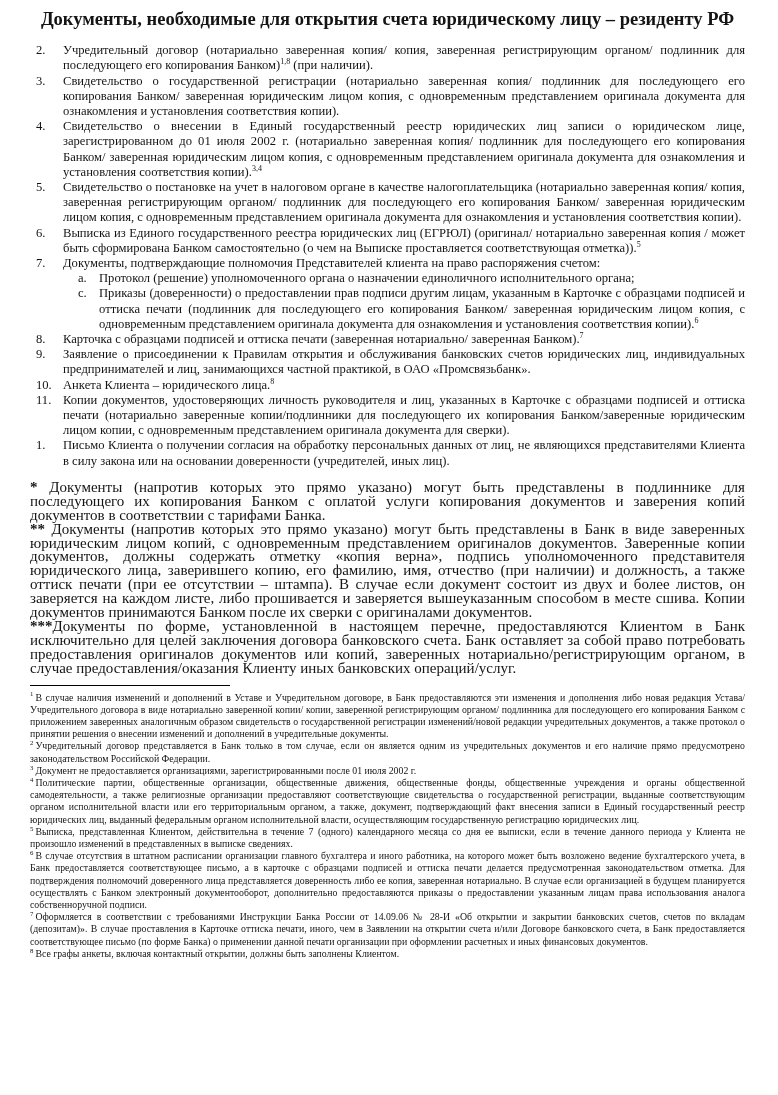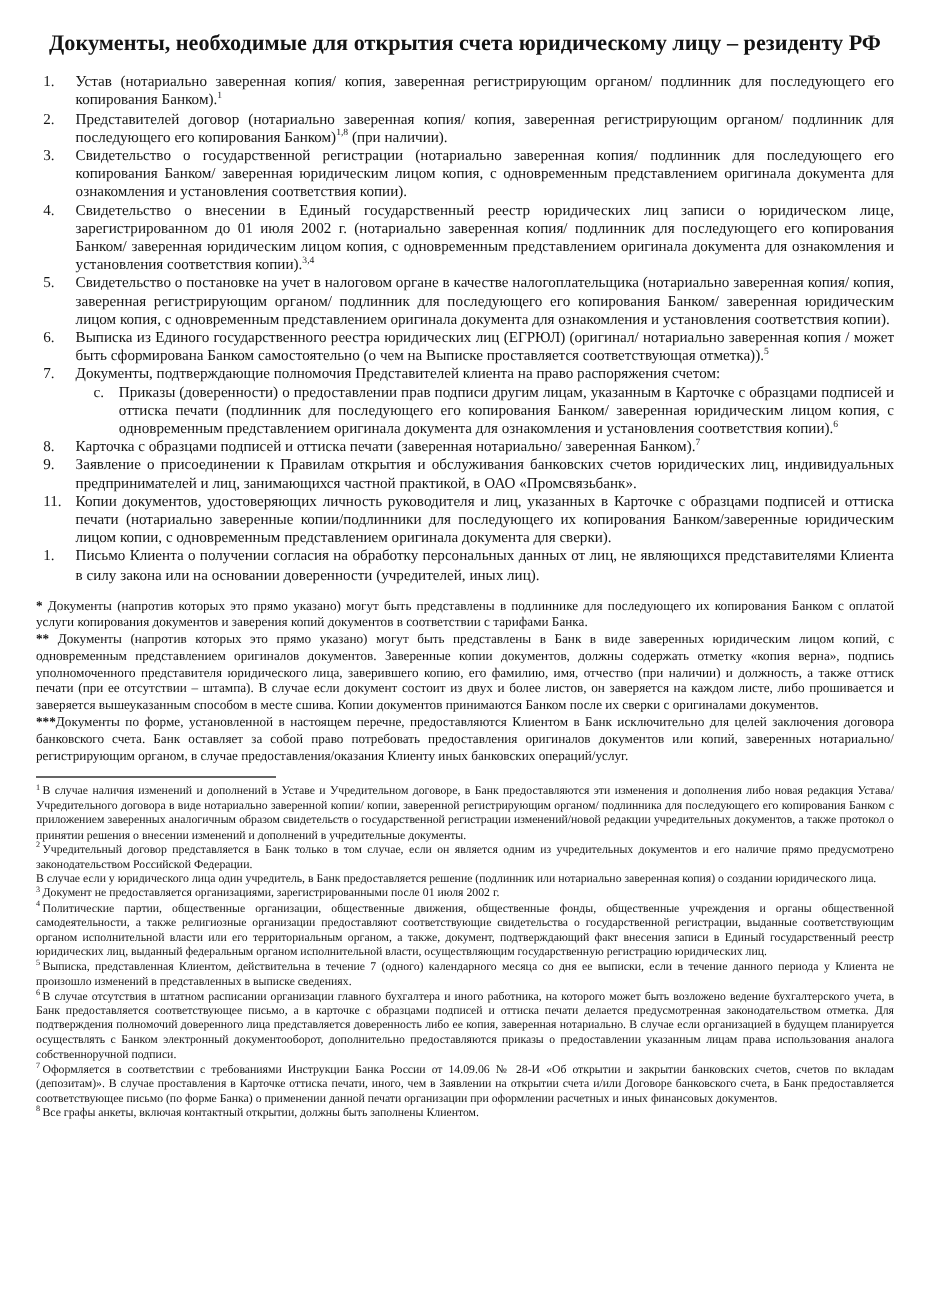--- a/index.html
+++ b/index.html
@@ -1,20 +1,20 @@
 <!DOCTYPE html>
 <html><head>
 <meta charset="utf-8">
 <style>
   html,body { margin:0; padding:0; background:#ffffff; }
   .page {
     position:relative;
     width:778px; height:1095px;
     box-sizing:border-box;
-    padding:26px 33px 18px 30px;
+    padding:8px 33px 18px 30px;
     background:#ffffff;
     color:#141414;
     font-family:"Liberation Serif","DejaVu Serif",serif;
     overflow:hidden;
   }
   .title {
     margin:0 0 13px 0;
     font-size:18.5px;
     font-weight:bold;
     text-align:center;
@@ -35,21 +35,21 @@
     font-size:12.6px;
     line-height:15.2px;
   }
   .sub > .num { display:inline-block; width:21px; text-indent:0; }
   sup { font-size:8px; line-height:0; vertical-align:super; }
   sup:empty { display:none; }
   .notes { margin-top:12px; }
   .note {
     margin:0;
     text-align:justify;
-    font-size:11px;
+    font-size:15px;
     line-height:13.9px;
   }
   .note .mark { font-weight:bold; }
   .fn-sep {
     width:200px; height:0;
     border-top:1px solid #000;
     margin:9px 0 6px 0;
   }
   .fn {
     margin:0;
@@ -61,58 +61,58 @@
 </style>
 </head>
 <body>
 
 <div class="page">
 
   <h1 class="title">Документы, необходимые для открытия счета юридическому лицу – резиденту РФ</h1>
 
   <div>
 
-    <div class="li"><span class="num">1.</span><span>Устав (нотариально заверенная копия/ копия, заверенная регистрирующим органом/ подлинник для последующего его копирования Банком).</span><sup>1</sup><span></span></div>
 
-    <div class="li"><span class="num">2.</span><span>Представителей договор (нотариально заверенная копия/ копия, заверенная регистрирующим органом/ подлинник для последующего его копирования Банком)</span><sup>1,8</sup><span> (при наличии).</span></div>
+    <div class="li"><span class="num">2.</span><span>Учредительный договор (нотариально заверенная копия/ копия, заверенная регистрирующим органом/ подлинник для последующего его копирования Банком)</span><sup>1,8</sup><span> (при наличии).</span></div>
 
     <div class="li"><span class="num">3.</span><span>Свидетельство о государственной регистрации (нотариально заверенная копия/ подлинник для последующего его копирования Банком/ заверенная юридическим лицом копия, с одновременным представлением оригинала документа для ознакомления и установления соответствия копии).</span><span></span></div>
 
     <div class="li"><span class="num">4.</span><span>Свидетельство о внесении в Единый государственный реестр юридических лиц записи о юридическом лице, зарегистрированном до 01 июля 2002 г. (нотариально заверенная копия/ подлинник для последующего его копирования Банком/ заверенная юридическим лицом копия, с одновременным представлением оригинала документа для ознакомления и установления соответствия копии).</span><sup>3,4</sup><span></span></div>
 
     <div class="li"><span class="num">5.</span><span>Свидетельство о постановке на учет в налоговом органе в качестве налогоплательщика (нотариально заверенная копия/ копия, заверенная регистрирующим органом/ подлинник для последующего его копирования Банком/ заверенная юридическим лицом копия, с одновременным представлением оригинала документа для ознакомления и установления соответствия копии).</span><span></span></div>
 
     <div class="li"><span class="num">6.</span><span>Выписка из Единого государственного реестра юридических лиц (ЕГРЮЛ) (оригинал/ нотариально заверенная копия / может быть сформирована Банком самостоятельно (о чем на Выписке проставляется соответствующая отметка)).</span><sup>5</sup><span></span></div>
 
     <div class="li"><span class="num">7.</span><span>Документы, подтверждающие полномочия Представителей клиента на право распоряжения счетом:</span></div>
+    <div class="sub"><span class="num">a.</span><span>Протокол (решение) уполномоченного органа о назначении единоличного исполнительного органа;</span></div>
     <div class="sub"><span class="num">c.</span><span>Приказы (доверенности) о предоставлении прав подписи другим лицам, указанным в Карточке с образцами подписей и оттиска печати (подлинник для последующего его копирования Банком/ заверенная юридическим лицом копия, с одновременным представлением оригинала документа для ознакомления и установления соответствия копии).</span><sup>6</sup></div>
 
     <div class="li"><span class="num">8.</span><span>Карточка с образцами подписей и оттиска печати (заверенная нотариально/ заверенная Банком).</span><sup>7</sup><span></span></div>
 
     <div class="li"><span class="num">9.</span><span>Заявление о присоединении к Правилам открытия и обслуживания банковских счетов юридических лиц, индивидуальных предпринимателей и лиц, занимающихся частной практикой, в ОАО «Промсвязьбанк».</span><span></span></div>
 
+    <div class="li"><span class="num">10.</span><span>Анкета Клиента – юридического лица.</span><sup>8</sup><span></span></div>
 
     <div class="li"><span class="num">11.</span><span>Копии документов, удостоверяющих личность руководителя и лиц, указанных в Карточке с образцами подписей и оттиска печати (нотариально заверенные копии/подлинники для последующего их копирования Банком/заверенные юридическим лицом копии, с одновременным представлением оригинала документа для сверки).</span><span></span></div>
 
     <div class="li"><span class="num">1.</span><span>Письмо Клиента о получении согласия на обработку персональных данных от лиц, не являющихся представителями Клиента в силу закона или на основании доверенности (учредителей, иных лиц).</span><span></span></div>
 
   </div>
 
   <div class="notes">
     <p class="note"><span class="mark">* </span><span>Документы (напротив которых это прямо указано) могут быть представлены в подлиннике для последующего их копирования Банком с оплатой услуги копирования документов и заверения копий документов в соответствии с тарифами Банка.</span></p>
     <p class="note"><span class="mark">** </span><span>Документы (напротив которых это прямо указано) могут быть представлены в Банк в виде заверенных юридическим лицом копий, с одновременным представлением оригиналов документов. Заверенные копии документов, должны содержать отметку «копия верна», подпись уполномоченного представителя юридического лица, заверившего копию, его фамилию, имя, отчество (при наличии) и должность, а также оттиск печати (при ее отсутствии – штампа). В случае если документ состоит из двух и более листов, он заверяется на каждом листе, либо прошивается и заверяется вышеуказанным способом в месте сшива. Копии документов принимаются Банком после их сверки с оригиналами документов.</span></p>
     <p class="note"><span class="mark">***</span><span>Документы по форме, установленной в настоящем перечне, предоставляются Клиентом в Банк исключительно для целей заключения договора банковского счета. Банк оставляет за собой право потребовать предоставления оригиналов документов или копий, заверенных нотариально/регистрирующим органом, в случае предоставления/оказания Клиенту иных банковских операций/услуг.</span></p>
   </div>
 
   <div class="fn-sep"></div>
 
   <div>
     <p class="fn"><sup>1</sup><span>В случае наличия изменений и дополнений в Уставе и Учредительном договоре, в Банк предоставляются эти изменения и дополнения либо новая редакция Устава/Учредительного договора в виде нотариально заверенной копии/ копии, заверенной регистрирующим органом/ подлинника для последующего его копирования Банком с приложением заверенных аналогичным образом свидетельств о государственной регистрации изменений/новой редакции учредительных документов, а также протокол о принятии решения о внесении изменений и дополнений в учредительные документы.</span></p>
     <p class="fn"><sup>2</sup><span>Учредительный договор представляется в Банк только в том случае, если он является одним из учредительных документов и его наличие прямо предусмотрено законодательством Российской Федерации.</span></p>
-    <p class="fn"><span>В случае если у юридического лица один учредитель, в Банк предоставляется решение (подлинник или нотариально заверенная копия) о создании юридического лица.</span></p>
     <p class="fn"><sup>3</sup><span>Документ не предоставляется организациями, зарегистрированными после 01 июля 2002 г.</span></p>
     <p class="fn"><sup>4</sup><span>Политические партии, общественные организации, общественные движения, общественные фонды, общественные учреждения и органы общественной самодеятельности, а также религиозные организации предоставляют соответствующие свидетельства о государственной регистрации, выданные соответствующим органом исполнительной власти или его территориальным органом, а также, документ, подтверждающий факт внесения записи в Единый государственный реестр юридических лиц, выданный федеральным органом исполнительной власти, осуществляющим государственную регистрацию юридических лиц.</span></p>
     <p class="fn"><sup>5</sup><span>Выписка, представленная Клиентом, действительна в течение 7 (одного) календарного месяца со дня ее выписки, если в течение данного периода у Клиента не произошло изменений в представленных в выписке сведениях.</span></p>
     <p class="fn"><sup>6</sup><span>В случае отсутствия в штатном расписании организации главного бухгалтера и иного работника, на которого может быть возложено ведение бухгалтерского учета, в Банк предоставляется соответствующее письмо, а в карточке с образцами подписей и оттиска печати делается предусмотренная законодательством отметка. Для подтверждения полномочий доверенного лица представляется доверенность либо ее копия, заверенная нотариально. В случае если организацией в будущем планируется осуществлять с Банком электронный документооборот, дополнительно предоставляются приказы о предоставлении указанным лицам права использования аналога собственноручной подписи.</span></p>
     <p class="fn"><sup>7</sup><span>Оформляется в соответствии с требованиями Инструкции Банка России от 14.09.06 № 28-И «Об открытии и закрытии банковских счетов, счетов по вкладам (депозитам)». В случае проставления в Карточке оттиска печати, иного, чем в Заявлении на открытии счета и/или Договоре банковского счета, в Банк предоставляется соответствующее письмо (по форме Банка) о применении данной печати организации при оформлении расчетных и иных финансовых документов.</span></p>
     <p class="fn"><sup>8</sup><span>Все графы анкеты, включая контактный открытии, должны быть заполнены Клиентом.</span></p>
   </div>
 
 </div>
 

